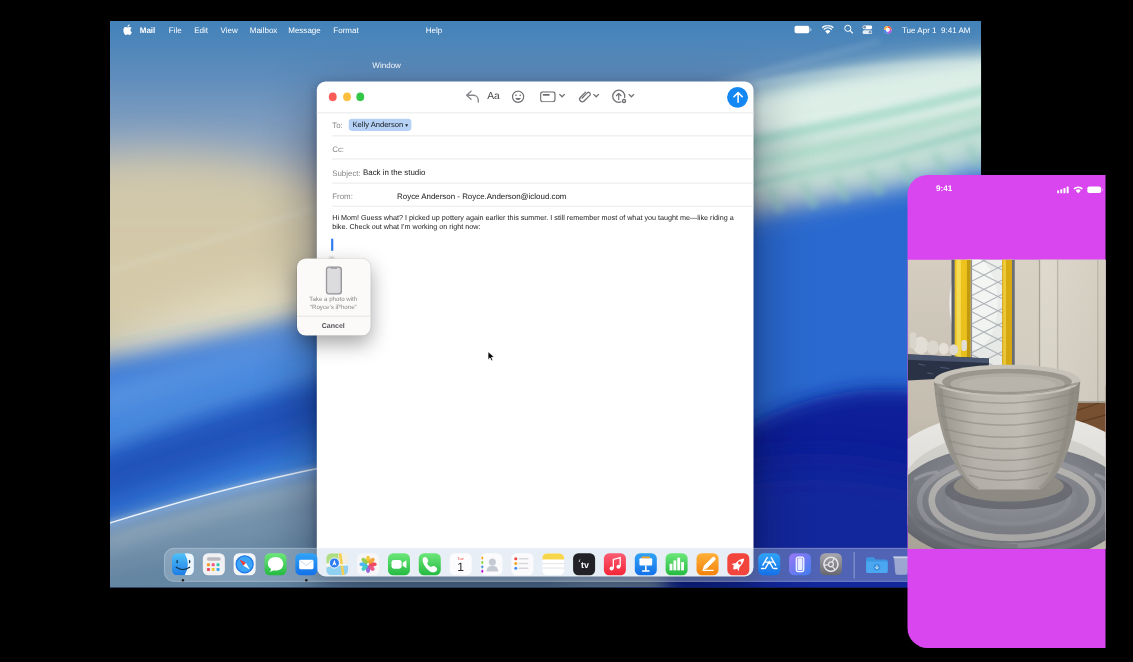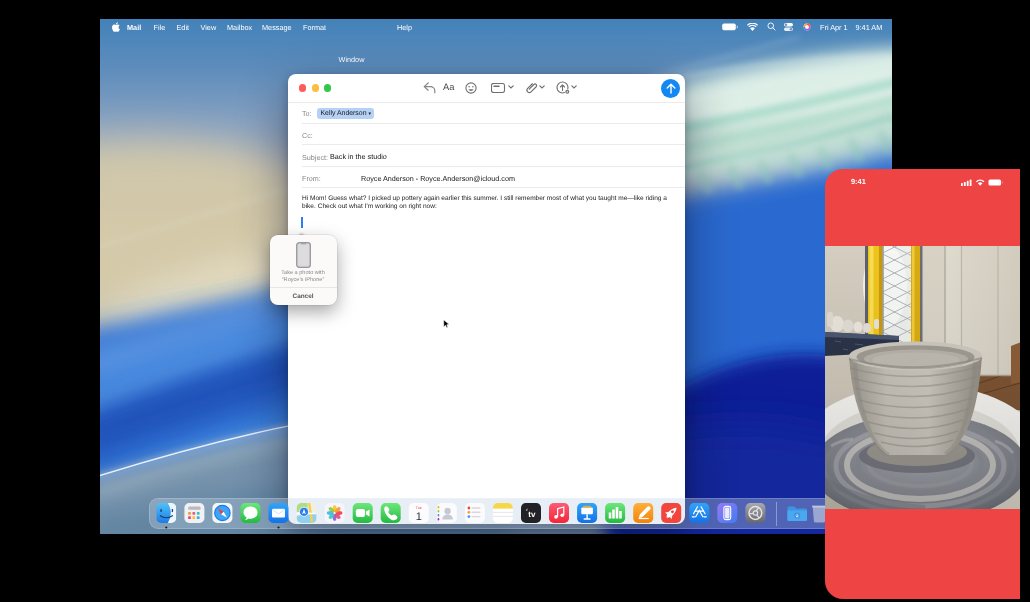--- a/index.html
+++ b/index.html
@@ -23,21 +23,21 @@
   #caret { position:absolute; left:13.2px; top:143px; width:1.4px; height:10.5px; background:#2e7ef0; }
   
   #pop { position:absolute; left:169.5px; top:215.5px; width:67px; height:70px; background:#fbfaf8; border-radius:8px; box-shadow:0 7px 18px rgba(0,0,0,.35), 0 0 0 0.5px rgba(0,0,0,.12); }
   #poparrow { position:absolute; left:195px; top:208.8px; width:13px; height:7px; filter:drop-shadow(0 -0.8px 0.8px rgba(0,0,0,.22)); }
   #pop .t1 { position:absolute; width:100%; text-align:center; color:#8a8a8e; font-size:5.6px; }
   #popsep { position:absolute; left:0; top:52.5px; width:100%; height:1px; background:#e8e6e3; }
   #popcancel { position:absolute; width:100%; top:58px; text-align:center; color:#545458; font-size:6.4px; font-weight:bold; }
   
   #dock { position:absolute; left:49px; top:479px; width:684px; height:30.5px; background:rgba(188,208,228,.36); border:0.5px solid rgba(255,255,255,.18); border-radius:9px; }
   
-  #phone { position:absolute; left:825px; top:169px; width:195px; height:430px; background:#ef4444; border-radius:18px 0 0 18px; overflow:hidden; }
+  #phone { position:absolute; left:825px; top:159px; width:180px; height:430px; background:#d946ef; border-radius:18px 0 0 18px; overflow:hidden; }
   #phone .st { position:absolute; color:#fff; font-size:7.4px; font-weight:bold; }
   #pbar { position:absolute; left:0; top:373px; width:195px; height:49px; background:#1d1d1f; color:#fff; font-size:7.2px; }
 </style>
 </head>
 <body>
 <div id="stage">
   <div id="desktop">
     <svg id="wall" width="792" height="515" viewBox="0 0 792 515">
       <defs>
         <linearGradient id="base" x1="0" y1="0" x2="0" y2="1">
@@ -104,21 +104,21 @@
           <path fill="#fff" d="M13.1 10.6c0-2.4 2-3.6 2.1-3.7-1.1-1.7-2.9-1.9-3.5-1.9-1.5-.2-2.9.9-3.7.9-.8 0-1.9-.9-3.2-.8C3.2 5.1 1.7 6 .9 7.5c-1.7 3-.4 7.4 1.2 9.8.8 1.2 1.7 2.5 3 2.4 1.2 0 1.7-.8 3.1-.8 1.5 0 1.9.8 3.2.8 1.3 0 2.1-1.2 2.9-2.4.9-1.4 1.3-2.7 1.3-2.8 0 0-2.5-1-2.5-3.9zM10.7 3.3c.7-.8 1.1-1.9 1-3-1 0-2.1.7-2.8 1.5-.6.7-1.2 1.9-1 2.9 1.1.1 2.2-.6 2.8-1.4z"></path>
         </svg>
       <span class="mi" style="left:27px; font-weight:bold;">Mail</span>
       <span class="mi" style="left:53.5px;">File</span>
       <span class="mi" style="left:76.5px;">Edit</span>
       <span class="mi" style="left:100.5px;">View</span>
       <span class="mi" style="left:127px;">Mailbox</span>
       <span class="mi" style="left:162px;">Message</span>
       <span class="mi" style="left:203px;">Format</span>
       <span class="mi" style="left:238.5px;margin-top:32px;">Window</span>
-      <span class="mi" style="left:275px;padding-left:22px;">Help</span>
+      <span class="mi" style="left:265px;padding-left:22px;">Help</span>
       <svg class="mi" style="left:622px; top:4.2px" width="16" height="8" viewBox="0 0 32 16">
           <rect x="0.5" y="1" width="27" height="13.5" rx="3.5" fill="#fff"></rect>
           <path d="M29.5 5 v6 a3.2 3.2 0 0 0 0,-6z" fill="rgba(255,255,255,.75)"></path>
         </svg>
       <svg class="mi" style="left:646.5px; top:3.5px" width="11" height="9" viewBox="0 0 22 18">
           <path d="M11 16 L6.2 10.6 a7 7 0 0 1 9.6 0 z" fill="#fff"></path>
           <path d="M3.6 7.6 a11 11 0 0 1 14.8 0" fill="none" stroke="#fff" stroke-width="2.4"></path>
           <path d="M.8 4.4 a14.8 14.8 0 0 1 20.4 0" fill="none" stroke="#fff" stroke-width="2.4"></path>
         </svg>
       <svg class="mi" style="left:666.5px; top:3.2px" width="9" height="9.5" viewBox="0 0 18 19">
@@ -132,21 +132,21 @@
           <circle cx="14" cy="12.5" r="2.6" fill="#7d95b5"></circle>
         </svg>
       <svg class="mi" style="left:703px; top:3.6px" width="8" height="8" viewBox="0 0 20 20">
         <circle cx="10" cy="10" r="8.6" fill="#f2f2f4"></circle>
         <path d="M10 1.4 a8.6 8.6 0 0 1 8.6 8.6 h-4 a4.6 4.6 0 0 0 -4.6 -4.6z" fill="#f25a3c"></path>
         <path d="M18.6 10 a8.6 8.6 0 0 1 -8.6 8.6 v-4 a4.6 4.6 0 0 0 4.6 -4.6z" fill="#c44ce0"></path>
         <path d="M10 18.6 a8.6 8.6 0 0 1 -8.6 -8.6 h4 a4.6 4.6 0 0 0 4.6 4.6z" fill="#4a7bf0"></path>
         <path d="M1.4 10 a8.6 8.6 0 0 1 8.6 -8.6 v4 a4.6 4.6 0 0 0 -4.6 4.6z" fill="#f2a93c"></path>
         <circle cx="10" cy="10" r="4.4" fill="#f6f6f8"></circle>
       </svg>
-      <span class="mi" style="left:720px;">Fri Apr 1</span>
+      <span class="mi" style="left:720px;">Tue Apr 1</span>
       <span class="mi" style="left:755.5px;">9:41 AM</span>
     </div>
 
     <div id="win">
       <div class="tl" style="left:11px; background:#fc5b57;"></div>
       <div class="tl" style="left:23.5px; background:#fcbe3f;"></div>
       <div class="tl" style="left:36px; background:#33c748;"></div>
 
       <svg style="position:absolute; left:134px; top:7px;" width="15" height="14" viewBox="0 0 15 14">
           <path d="M6.2 2 L2.2 5.6 L6.2 9.2 M2.2 5.6 h6.3 a4.3 4.3 0 0 1 4.3 4.3 v1.8" fill="none" stroke="#87878c" stroke-width="1.25" stroke-linecap="round" stroke-linejoin="round"></path>

